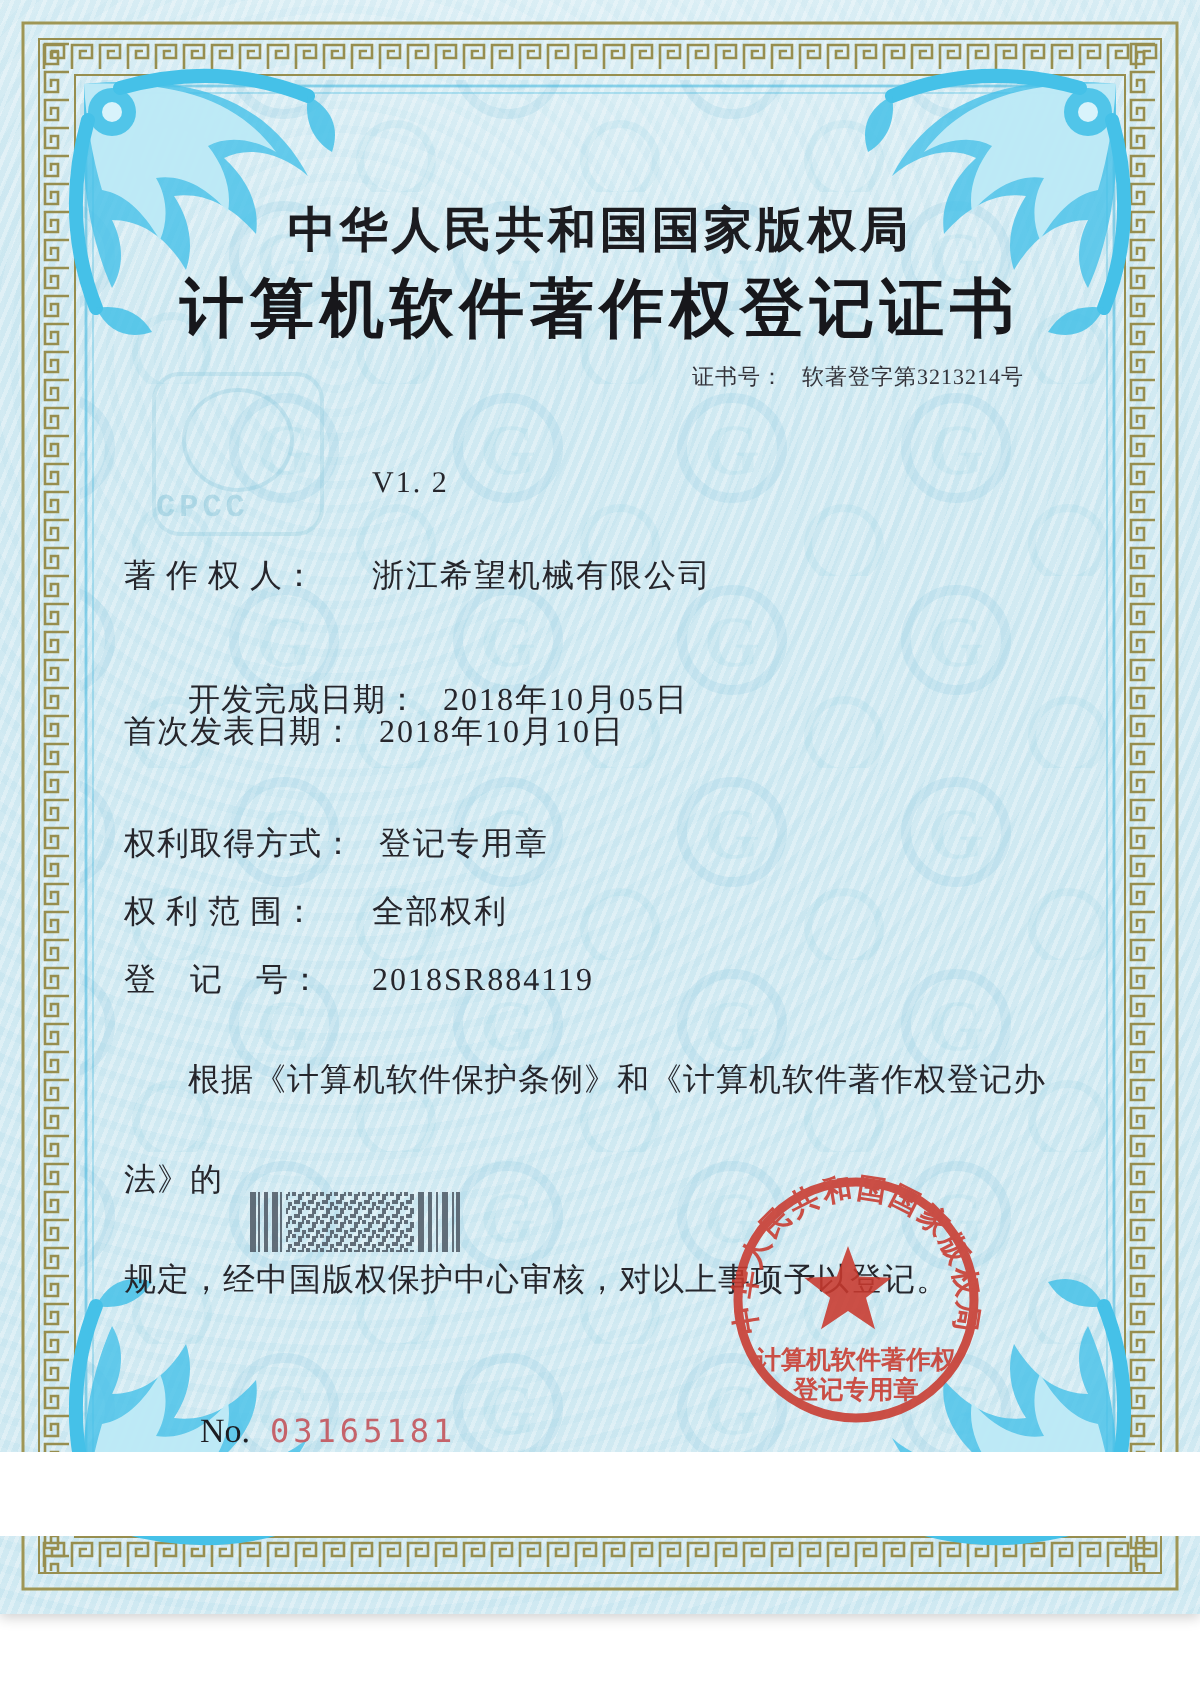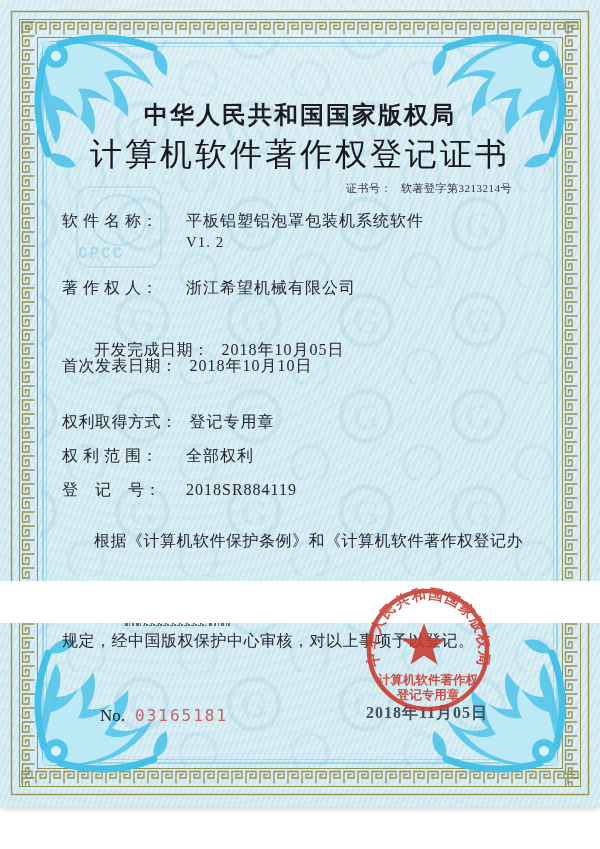--- a/index.html
+++ b/index.html
@@ -1,39 +1,39 @@
 <!DOCTYPE html>
 <html><head>
 <meta charset="utf-8">
 <style>
   * { margin:0; padding:0; box-sizing:border-box; }
   html,body { width:600px; height:849px; overflow:hidden; background:#ffffff;
     font-family:"Liberation Serif","DejaVu Serif",serif; }
-  #canvas { position:relative; width:600px; height:623px; background:#8b5cf6; }
+  #canvas { position:relative; width:600px; height:768px; background:#8b5cf6; }
 
   
   #paper {
     position:absolute; left:0; top:0; width:600px; height:807px;
     background-color:#d8edf4;
     background-image:
       radial-gradient(ellipse 900px 420px at 50% -8%, rgba(255,255,255,.30), rgba(255,255,255,0) 62%),
       repeating-linear-gradient(112deg, rgba(255,255,255,.14) 0 2px, rgba(156,209,227,.14) 2px 5px),
       repeating-radial-gradient(circle at 28% 22%, rgba(255,255,255,.07) 0 3px, rgba(140,200,222,.08) 3px 7px, rgba(255,255,255,0) 7px 12px);
     box-shadow:0 2px 6px rgba(0,0,0,.18);
   }
   svg.layer { position:absolute; left:0; top:0; pointer-events:none; }
 
   
   .authority {
     position:absolute; left:0; right:0; top:99px; text-align:center;
     font-size:24px; font-weight:bold; letter-spacing:2px; color:#1c1c20;
   }
   .cert-title {
     position:absolute; left:0; right:0; top:133px; text-align:center;
-    font-size:32px; font-weight:normal; letter-spacing:3px; color:#17171b;
+    font-size:32px; font-weight:bold; letter-spacing:3px; color:#17171b;
   }
   .cert-no-line {
     position:absolute; right:88px; top:181px; font-size:11px; color:#33333a;
     letter-spacing:.5px;
   }
   .cert-no-line .num { margin-left:9px; }
 
   
   .cpcc {
     position:absolute; left:76px; top:186px; width:86px; height:82px;
@@ -148,23 +148,20 @@
     <div class="cert-title">计算机软件著作权登记证书</div>
     <div class="cert-no-line">
       <span>证书号：</span><span class="num">软著登字第3213214号</span>
     </div>
 
     <div class="cpcc">
       <div class="ring"></div>
       <div class="cpcc-text">CPCC</div>
     </div>
 
-    <div class="frow" style="top:211px;">
-      <span class="lab">软 件 名 称：</span><span class="val">平板铝塑铝泡罩包装机系统软件</span>
-    </div>
     <div class="version" style="top:234px;">V1. 2</div>
 
     <div class="frow" style="top:278px;">
       <span class="lab">著 作 权 人：</span><span class="val">浙江希望机械有限公司</span>
     </div>
     <div class="frow" style="top:340px;margin-left:32px;">
       <span class="lab">开发完成日期：</span><span class="val">2018年10月05日</span>
     </div>
     <div class="frow" style="top:356px;">
       <span class="lab">首次发表日期：</span><span class="val">2018年10月10日</span>
@@ -209,21 +206,20 @@
             <rect x="103" y="0" width="2" height="30"></rect>
         </g>
         <rect x="18" y="0" width="64" height="30" fill="url(#bnoise)"></rect>
       </svg>
     </div>
 
     <div class="serial">
       <span>No.</span><span class="digits">03165181</span>
     </div>
 
-    <div class="seal-date">2018年11月05日</div>
 
     <svg id="seal-svg" width="150" height="150" viewBox="0 0 150 150">
       <defs>
         <path id="ringPath" d="M28,92 A51,51 0 1 1 122,92" fill="none"></path>
       </defs>
       <circle cx="75" cy="72" r="59" fill="none" stroke="#c9392e" stroke-width="4.5"></circle>
       <polygon points="71,45 76.6,60.3 92.9,60.9 80,70.9 84.5,86.6 71,77.5 57.5,86.6 62,70.9 49.1,60.9 65.4,60.3" fill="#c9392e"></polygon>
       <text font-size="14.5" font-weight="bold" fill="#c9392e" letter-spacing="1.5" font-family="'Liberation Serif','DejaVu Serif',serif">
         <textPath href="#ringPath" startOffset="50%" text-anchor="middle">中华人民共和国国家版权局</textPath>
       </text>

